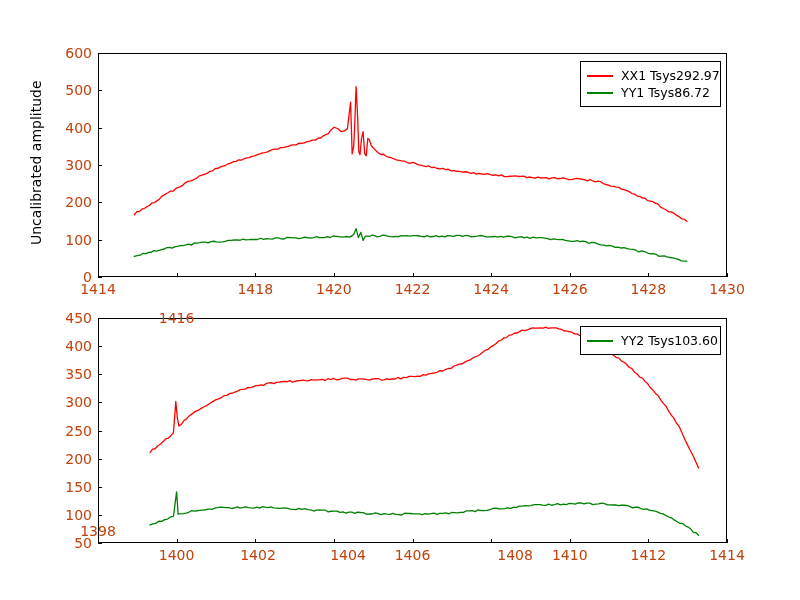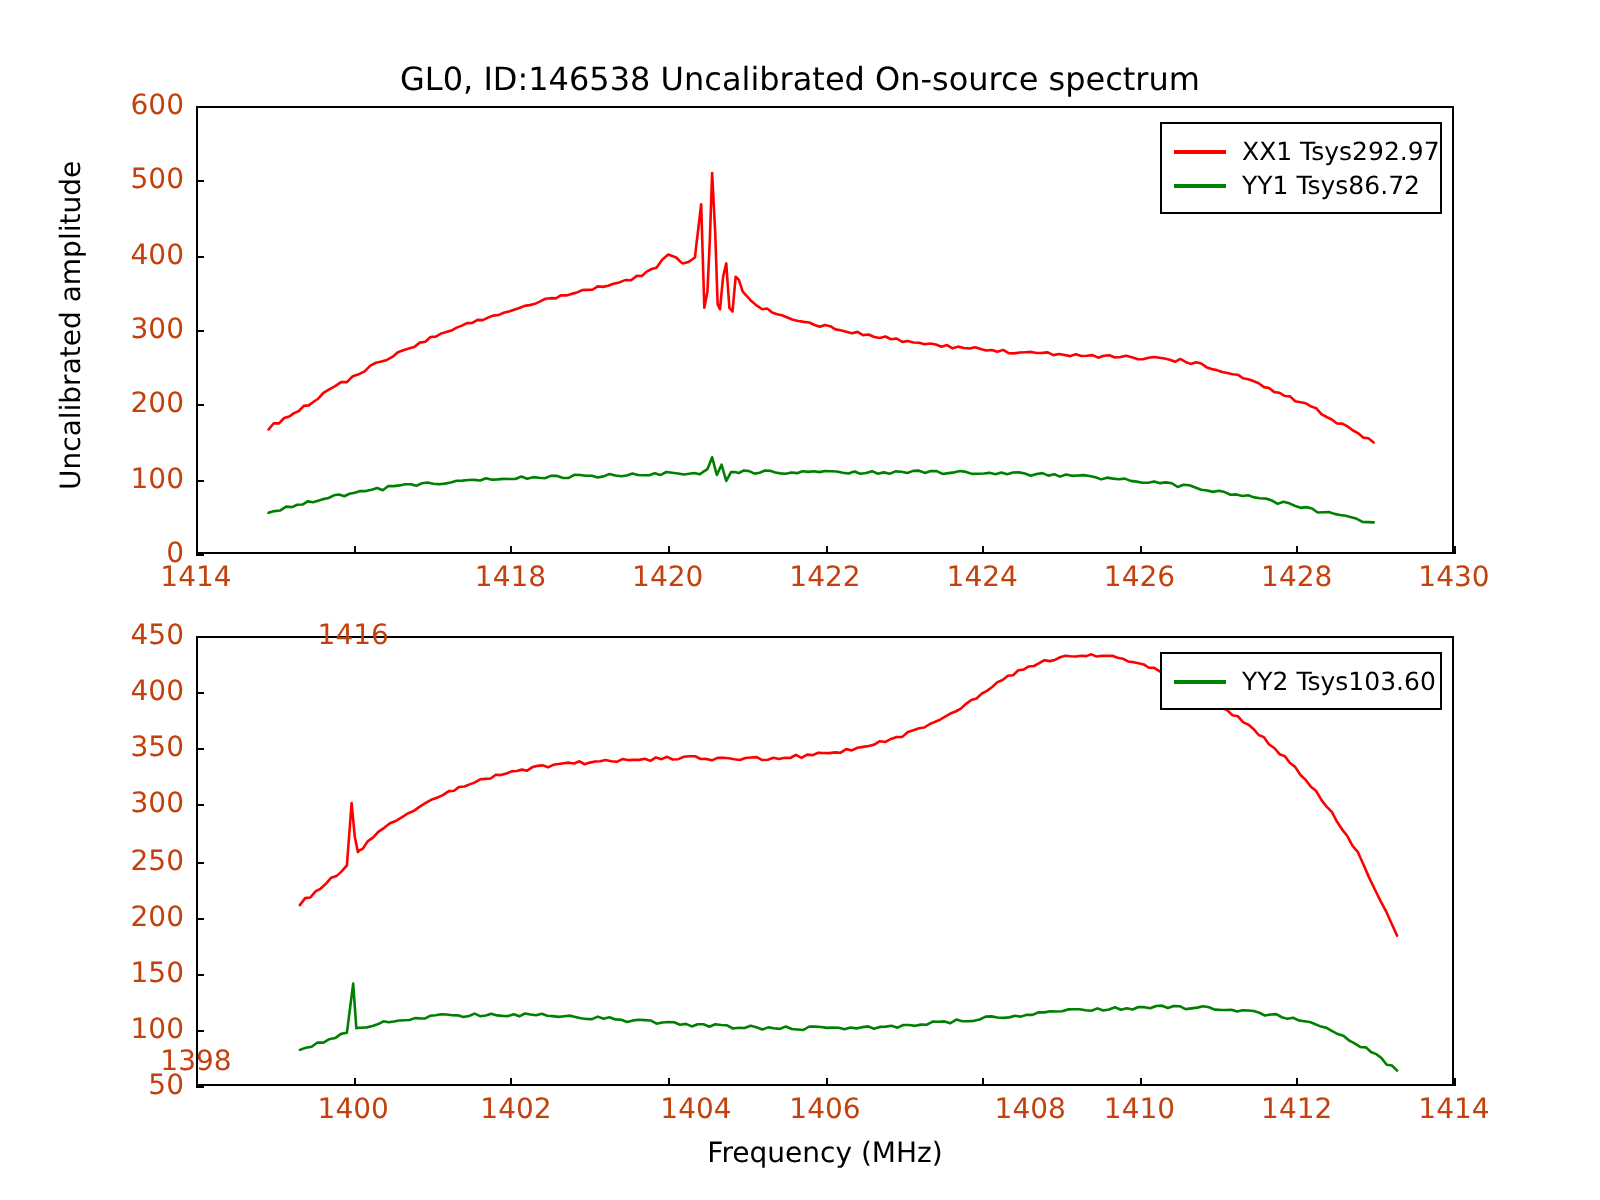--- a/index.html
+++ b/index.html
@@ -93,21 +93,20 @@
     font-size: 12.5px;
     color: #000000;
     white-space: nowrap;
   }
 </style>
 </head>
 <body>
 
 <div id="figure">
 
-  <div class="fig-title">GL0, ID:146538 Uncalibrated On-source spectrum</div>
 
   <div class="ylabel" id="ylabel-top" style="left: 28px; top: 245px;">Uncalibrated amplitude</div>
 
   <div class="axes" id="axes-top">
     <svg class="plot-svg" id="svg-top" viewBox="0 0 629 224" preserveAspectRatio="none">
         <path d="M35.38 162.18 L38.00 159.03 L40.62 159.09 L43.24 156.40 L45.70 155.69 L48.16 153.96 L50.61 152.86 L53.07 150.27 L55.53 150.01 L57.99 148.20 L60.44 146.54 L62.90 143.68 L65.85 141.92 L68.80 140.30 L71.75 138.30 L74.69 138.28 L77.64 135.29 L80.59 134.37 L83.54 132.87 L86.49 129.96 L89.24 128.52 L91.99 127.94 L94.74 127.08 L97.50 125.59 L100.25 123.22 L103.00 122.20 L105.75 121.34 L108.50 120.56 L111.25 118.37 L114.01 117.92 L116.63 115.52 L119.25 115.36 L121.87 113.83 L124.49 113.02 L127.11 112.31 L129.73 110.80 L132.35 109.80 L134.97 108.54 L137.59 108.40 L140.21 106.87 L142.84 107.03 L145.46 105.72 L148.08 104.75 L150.70 104.47 L153.32 103.31 L155.94 102.70 L158.56 101.80 L161.18 100.89 L163.80 99.83 L166.42 99.45 L169.04 98.80 L171.66 97.58 L174.29 96.25 L176.91 95.94 L179.53 96.05 L182.15 94.46 L184.77 94.54 L187.39 93.78 L190.01 93.12 L192.63 91.87 L195.25 91.76 L197.87 91.69 L200.49 89.98 L203.11 90.25 L205.74 89.64 L208.36 88.65 L211.30 87.99 L214.25 86.82 L217.20 86.90 L220.15 84.69 L222.61 84.74 L225.06 82.54 L227.52 81.23 L229.98 80.58 L232.93 76.39 L235.88 73.92 L237.84 74.67 L239.81 75.41 L241.38 76.91 L242.95 78.40 L244.52 78.03 L246.10 77.65 L247.67 76.53 L249.24 75.41 L250.81 61.97 L252.39 48.53 L253.17 74.67 L253.96 100.80 L254.75 96.69 L255.53 92.59 L256.12 79.89 L256.71 67.20 L257.30 50.03 L257.89 32.85 L258.68 48.16 L259.46 63.47 L260.05 81.20 L260.64 98.93 L261.23 100.24 L261.82 101.55 L262.61 93.33 L263.39 85.12 L264.18 81.76 L264.97 78.40 L265.75 89.60 L266.54 100.80 L267.32 101.73 L268.11 102.67 L268.90 93.89 L269.68 85.12 L270.47 85.87 L271.26 86.61 L272.24 89.60 L273.22 92.59 L275.19 94.83 L277.15 96.95 L280.10 99.59 L283.05 101.52 L285.51 101.16 L287.96 103.16 L290.42 104.06 L292.88 104.57 L295.63 105.68 L298.38 106.86 L301.13 107.44 L303.89 107.90 L306.64 108.23 L309.26 109.50 L311.88 110.35 L314.50 109.46 L317.12 110.08 L319.74 111.69 L322.36 112.16 L325.17 112.87 L327.98 113.64 L330.79 112.95 L333.59 114.58 L336.40 114.28 L339.21 115.52 L342.02 116.00 L344.83 115.29 L347.63 116.66 L350.44 116.29 L353.25 117.99 L356.06 117.57 L358.87 118.32 L361.68 118.40 L364.48 119.16 L367.29 118.80 L370.10 119.32 L372.91 120.47 L375.72 119.62 L378.52 121.26 L381.33 120.39 L384.14 121.08 L386.95 121.32 L389.76 120.73 L392.56 121.64 L395.37 122.36 L398.18 122.06 L400.99 122.98 L403.80 122.02 L406.60 123.70 L409.41 123.78 L412.22 123.35 L415.03 123.19 L417.84 123.05 L420.64 123.58 L423.45 123.55 L426.26 123.30 L429.07 124.67 L431.88 124.12 L434.68 124.64 L437.49 125.18 L440.30 124.21 L443.11 125.11 L445.92 125.00 L448.72 124.69 L451.53 125.97 L454.34 125.03 L457.15 124.70 L459.96 125.86 L462.76 125.63 L465.57 124.94 L468.38 125.79 L471.19 126.68 L474.00 126.73 L476.80 125.98 L479.61 125.59 L482.23 125.98 L484.85 126.38 L487.48 126.98 L490.10 128.04 L492.72 126.62 L495.34 128.10 L497.96 129.10 L500.58 128.29 L503.20 128.89 L505.82 130.75 L508.44 131.68 L511.06 132.24 L513.68 133.21 L516.30 133.65 L518.93 134.33 L521.55 134.54 L524.17 136.34 L526.79 136.86 L529.41 137.77 L532.03 138.89 L534.65 140.83 L537.27 141.30 L539.89 143.33 L542.51 143.70 L545.13 145.30 L547.75 145.48 L550.38 147.93 L553.00 148.41 L555.62 148.95 L558.24 150.53 L560.86 151.47 L563.48 154.45 L566.10 155.89 L568.72 157.13 L571.34 159.17 L573.96 159.25 L576.58 160.62 L579.20 162.57 L581.82 164.02 L584.45 166.28 L587.07 166.63 L589.69 168.75" fill="none" stroke="#ff0000" stroke-width="1.3" stroke-linejoin="round" stroke-linecap="round" vector-effect="non-scaling-stroke"></path>
         <path d="M35.38 204.25 L38.33 203.37 L41.28 203.03 L44.23 201.12 L47.18 201.37 L49.80 200.15 L52.42 200.06 L55.04 198.45 L57.66 198.92 L60.28 198.12 L62.90 197.32 L65.52 196.76 L68.14 195.41 L70.76 195.02 L73.38 195.87 L76.00 194.63 L78.63 194.15 L81.43 193.24 L84.24 193.27 L87.05 192.63 L89.86 191.75 L92.67 192.85 L95.47 190.68 L98.28 190.77 L101.09 190.40 L103.90 189.82 L106.71 189.85 L109.51 190.63 L112.32 189.30 L115.13 188.93 L117.94 189.56 L120.89 189.78 L123.83 189.50 L126.78 188.97 L129.73 188.08 L132.68 187.98 L135.63 187.69 L138.58 187.63 L141.52 187.92 L144.47 186.79 L147.42 187.50 L150.37 187.35 L153.32 187.09 L156.27 187.17 L159.22 187.18 L162.16 185.91 L165.11 187.01 L168.06 186.24 L171.01 186.57 L173.96 186.80 L176.91 185.58 L179.85 185.53 L182.80 186.58 L185.75 186.69 L188.70 185.07 L191.65 185.19 L194.60 185.51 L197.55 185.55 L200.49 186.37 L203.44 185.85 L206.39 184.68 L209.34 185.40 L212.29 185.82 L215.10 185.36 L217.90 184.40 L220.71 185.13 L223.52 185.25 L226.33 185.25 L229.14 184.26 L231.94 185.17 L234.89 183.65 L237.84 184.04 L240.79 184.37 L243.74 184.87 L246.36 184.50 L248.98 184.16 L251.60 184.80 L253.57 183.49 L255.53 182.19 L256.71 179.20 L257.89 176.21 L259.07 180.69 L260.25 185.17 L261.43 182.56 L262.61 179.95 L263.79 184.05 L264.97 188.16 L266.15 185.92 L267.32 183.68 L269.29 183.68 L271.26 184.13 L273.88 182.84 L276.50 183.18 L279.12 184.45 L281.74 184.04 L284.36 182.86 L286.98 183.03 L289.60 183.87 L292.22 184.33 L294.84 184.56 L297.65 183.93 L300.46 184.22 L303.27 183.22 L306.08 183.56 L308.88 183.30 L311.69 183.69 L314.50 183.18 L317.45 183.26 L320.40 183.39 L323.35 184.03 L326.29 184.41 L329.24 183.36 L332.19 184.56 L335.14 184.16 L338.09 183.22 L341.04 184.51 L343.98 183.83 L346.93 184.52 L349.88 183.33 L352.83 183.52 L355.78 184.11 L358.73 183.06 L361.68 182.97 L364.62 184.09 L367.57 183.13 L370.52 183.18 L373.47 184.62 L376.42 184.21 L379.37 183.81 L382.31 183.15 L385.26 183.59 L388.21 184.59 L391.16 184.53 L394.11 184.38 L397.06 184.07 L400.00 184.73 L402.95 183.90 L405.90 184.76 L408.85 183.91 L411.80 183.83 L414.75 184.44 L417.70 185.55 L420.64 184.68 L423.59 184.21 L426.54 185.46 L429.49 184.78 L432.44 185.96 L435.39 184.87 L438.33 185.58 L441.28 185.38 L444.23 185.20 L447.18 185.69 L450.13 186.25 L453.08 187.36 L456.02 186.49 L458.97 186.99 L461.92 187.26 L464.87 186.99 L467.82 188.11 L470.77 188.49 L473.72 189.09 L476.66 189.08 L479.61 188.41 L482.56 189.27 L485.51 188.86 L488.46 189.31 L491.41 191.22 L494.35 190.06 L497.30 190.35 L500.25 191.49 L503.20 192.61 L506.15 192.95 L509.10 193.66 L512.05 193.07 L514.99 193.77 L517.94 195.09 L520.89 194.93 L523.84 195.75 L526.79 195.33 L529.74 196.43 L532.68 196.92 L535.63 197.06 L538.58 197.96 L541.53 199.73 L544.48 198.65 L547.43 199.46 L550.38 200.82 L553.18 201.72 L555.99 201.36 L558.80 202.08 L561.61 204.07 L564.42 203.91 L567.22 203.81 L570.03 204.77 L572.84 205.33 L575.65 205.71 L578.46 206.45 L581.26 207.24 L584.07 208.80 L586.88 208.93 L589.69 209.07" fill="none" stroke="#008000" stroke-width="1.3" stroke-linejoin="round" stroke-linecap="round" vector-effect="non-scaling-stroke"></path>
       </svg>
   </div>
 
@@ -129,21 +128,20 @@
       </svg>
   </div>
 
   <div class="legend" id="legend-bottom" style="left: 580px; top: 326px; width: 141px;">
       <div class="legend-row">
         <span class="legend-swatch" style="background: rgb(0, 128, 0);"></span>
         <span class="legend-text">YY2 Tsys103.60</span>
       </div>
     </div>
 
-  <div class="xlabel" id="xlabel-bottom" style="left: 98px; width: 629px; top: 569px;">Frequency (MHz)</div>
 
 <div class="tick-mark ytick-mark" style="left: 98px; top: 277px;"></div>
     <div class="tick-label ytick-label" style="left: 36px; top: 277px; width: 56px;">0</div>
     <div class="tick-mark ytick-mark" style="left: 98px; top: 239.667px;"></div>
     <div class="tick-label ytick-label" style="left: 36px; top: 239.667px; width: 56px;">100</div>
     <div class="tick-mark ytick-mark" style="left: 98px; top: 202.333px;"></div>
     <div class="tick-label ytick-label" style="left: 36px; top: 202.333px; width: 56px;">200</div>
     <div class="tick-mark ytick-mark" style="left: 98px; top: 165px;"></div>
     <div class="tick-label ytick-label" style="left: 36px; top: 165px; width: 56px;">300</div>
     <div class="tick-mark ytick-mark" style="left: 98px; top: 127.667px;"></div>

